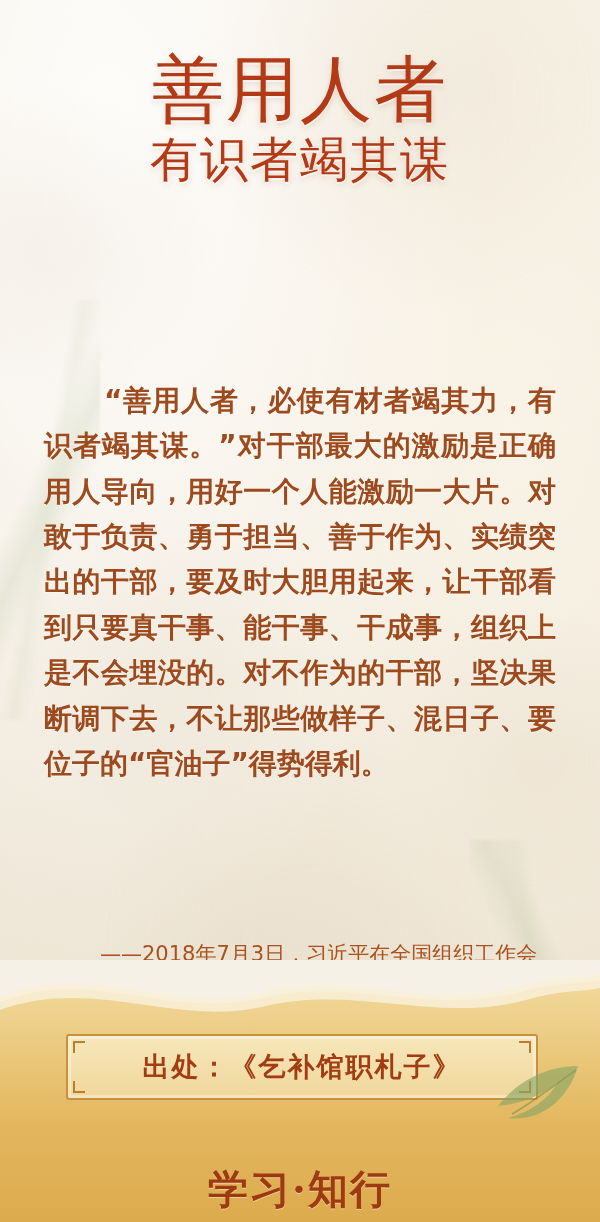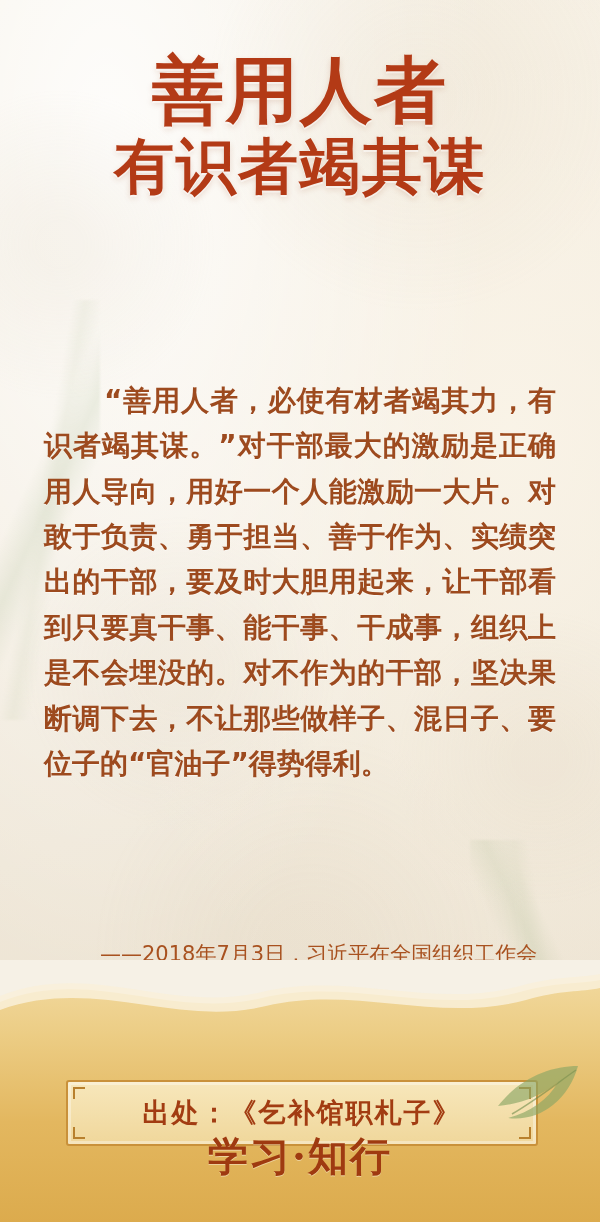--- a/index.html
+++ b/index.html
@@ -67,29 +67,29 @@
   .headline {
     position: absolute;
     top: 48px;
     left: 0;
     width: 600px;
     text-align: center;
   }
   .headline .line {
     display: block;
     font-family: "DejaVu Serif", "Liberation Serif", serif;
-    font-weight: 700;
+    font-weight: 400;
     color: #b33a16;
     letter-spacing: 2px;
     line-height: 1.16;
     text-shadow: 0 2px 0 rgba(255,255,255,0.55), 0 3px 6px rgba(150,60,20,0.18);
   }
   .headline .l1 { font-size: 72px; }
   .headline .l2 { font-size: 68px; }
-  .headline .l3 { font-size: 60px; }
+  .headline .l3 { font-size: 48px; }
 
   
   .body-text {
     position: absolute;
     top: 378px;
     left: 44px;
     width: 512px;
     font-family: "DejaVu Sans", "Liberation Sans", sans-serif;
     font-size: 28px;
     line-height: 1.62;
@@ -143,21 +143,20 @@
     top: 74px;
     width: 468px;
     height: 62px;
     border: 2px solid #c9913a;
     border-radius: 3px;
     background: linear-gradient(180deg, #f7e7bb 0%, #f0d79b 100%);
     box-shadow: inset 0 0 0 3px rgba(255,255,255,0.35);
     display: flex;
     align-items: center;
     justify-content: center;
-    margin-top: 46px;
   }
   .source-badge .corner {
     position: absolute;
     width: 10px;
     height: 10px;
     border: 2px solid #b8802d;
   }
   .source-badge .corner.tl { left: 5px; top: 5px; border-right: none; border-bottom: none; }
   .source-badge .corner.tr { right: 5px; top: 5px; border-left: none; border-bottom: none; }
   .source-badge .corner.bl { left: 5px; bottom: 5px; border-right: none; border-top: none; }
@@ -166,21 +165,21 @@
     font-family: "DejaVu Serif", "Liberation Serif", serif;
     font-size: 27px;
     font-weight: 700;
     color: #a23c12;
     letter-spacing: 2px;
   }
 
   .brand {
     position: absolute;
     left: 0;
-    bottom: 38px;
+    bottom: 5px;
     width: 600px;
     text-align: center;
     font-family: "DejaVu Serif", "Liberation Serif", serif;
     font-size: 40px;
     font-weight: 700;
     color: #9f3a10;
     letter-spacing: 2px;
     text-shadow: 0 1px 0 rgba(255,255,255,0.4);
   }
   .leaf {

